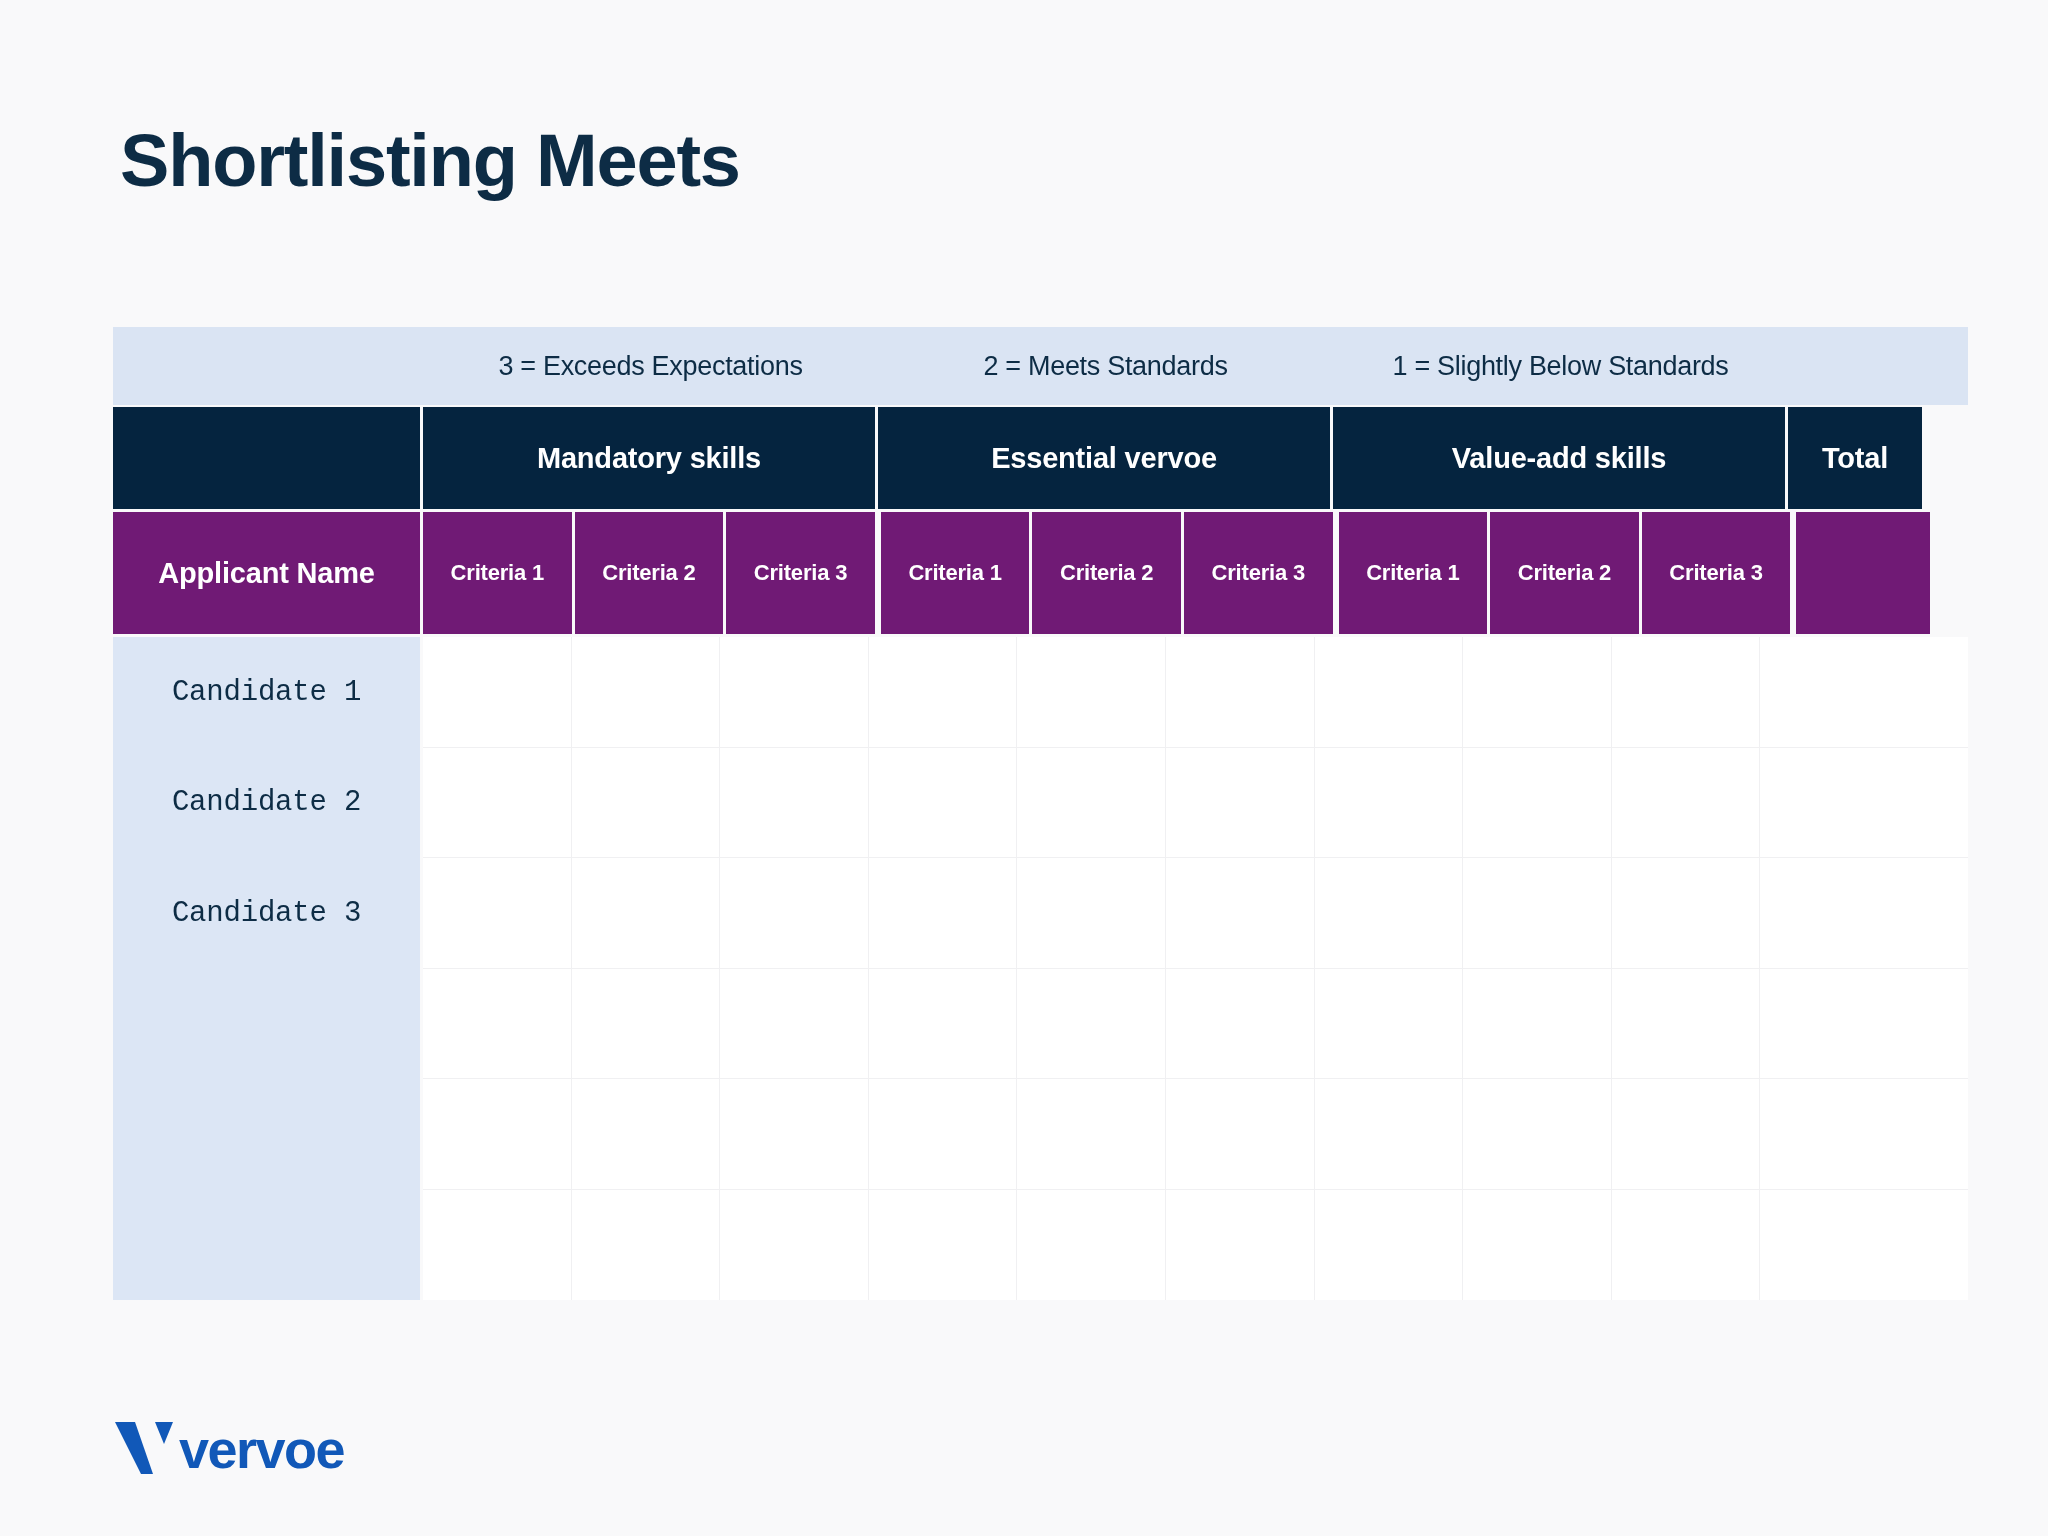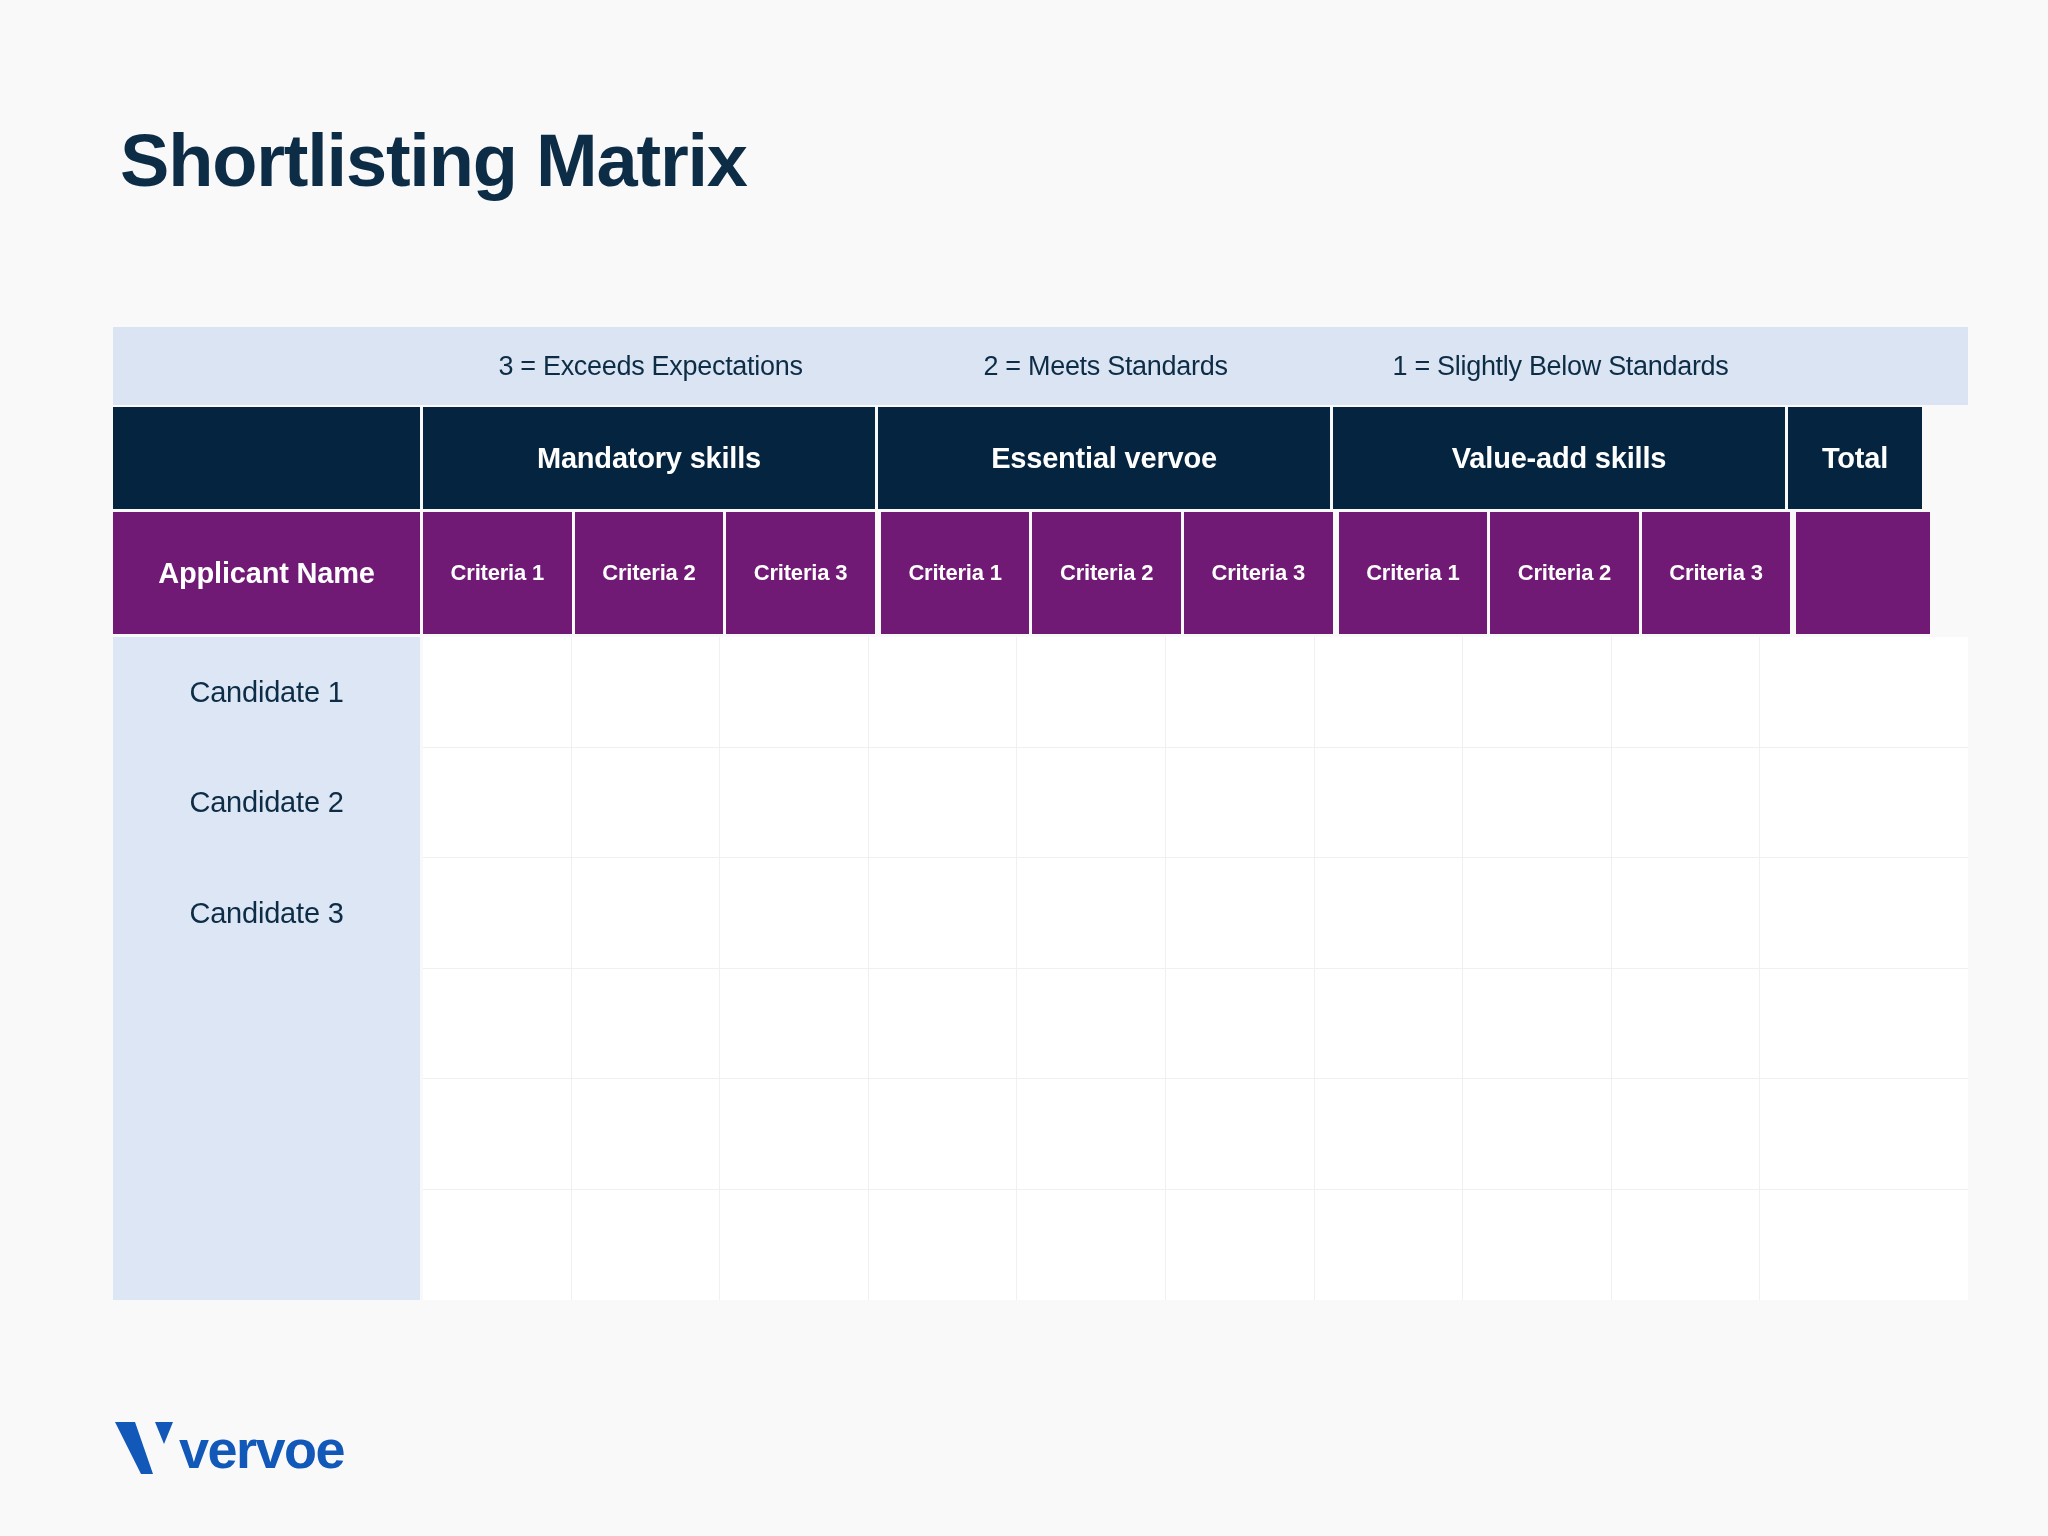--- a/index.html
+++ b/index.html
@@ -117,20 +117,21 @@
   .crit-cell.gap { margin-right: 6px; }
   .crit-cell.total { flex: 0 0 134px; margin-right: 0; }
 
   
   .body-area {
     display: flex;
     width: 100%;
     height: 663px;
     box-sizing: border-box;
     margin-top: 3px;
+    font-family: Liberation Mono, monospace;
   }
   .name-col {
     flex: 0 0 307px;
     background: #dce6f5;
     box-sizing: border-box;
   }
   .name-cell {
     height: 110.5px;
     display: flex;
     align-items: center;
@@ -184,21 +185,21 @@
     font-size: 54px;
     font-weight: 700;
     color: #1158b8;
     letter-spacing: -1.5px;
     line-height: 1;
   }
 </style>
 </head>
 <body>
 
-<div class="page-title">Shortlisting Matrix</div>
+<div class="page-title">Shortlisting Meets</div>
 
 <div class="matrix">
 
   <div class="legend-band">
     <div class="legend-spacer"></div>
     <div class="legend-item">3 = Exceeds Expectations</div>
     <div class="legend-item">2 = Meets Standards</div>
     <div class="legend-item">1 = Slightly Below Standards</div>
     <div class="legend-tail"></div>
   </div>

